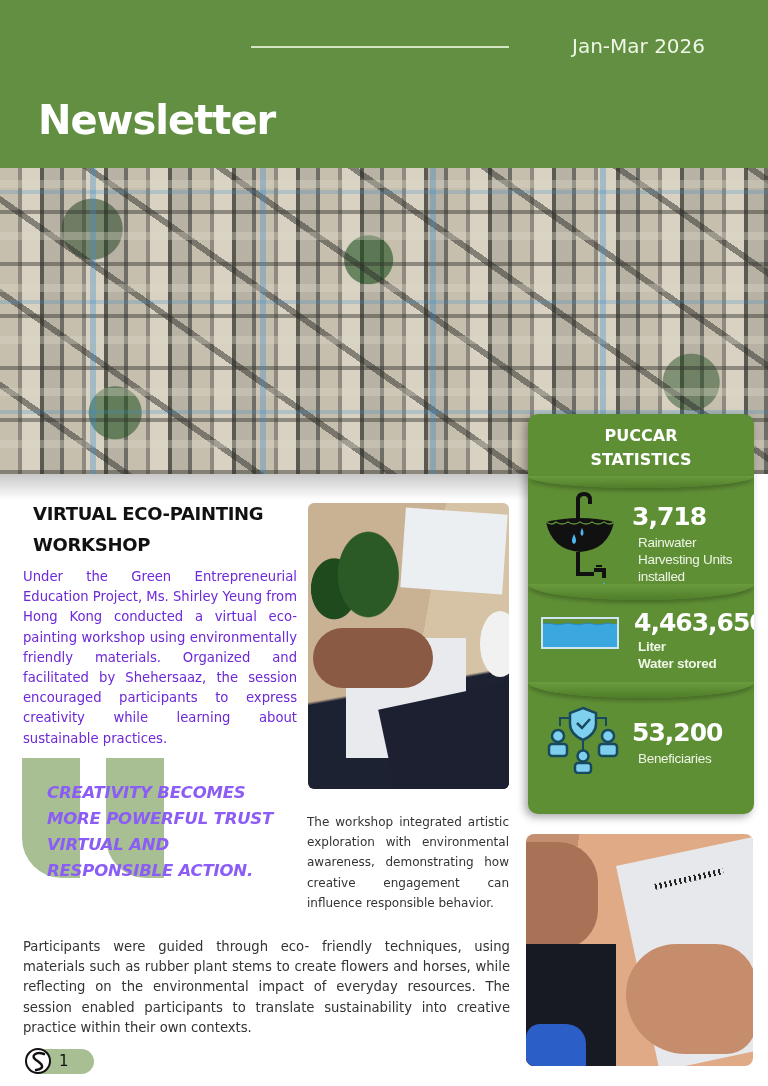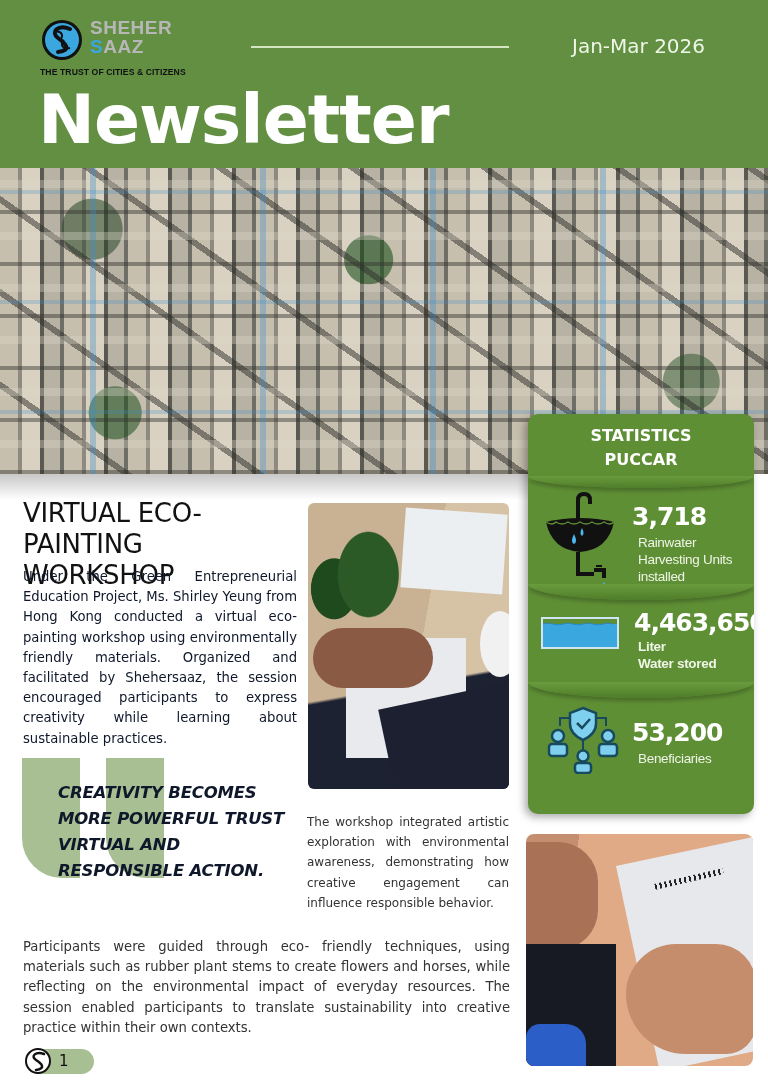--- a/index.html
+++ b/index.html
@@ -8,21 +8,21 @@
 
   .header { position: absolute; left: 0; top: 0; width: 768px; height: 168px; background: #628f42; }
   .logo { position: absolute; left: 40px; top: 18px; width: 180px; height: 60px; }
   .logo-mark { position: absolute; left: 0; top: 0; width: 44px; height: 44px; }
   .logo-word { position: absolute; left: 50px; top: 0px; font-family: "Liberation Sans", sans-serif; font-weight: bold; font-size: 19px; line-height: 19px; color: #b7b7b7; letter-spacing: 0.5px; }
   .logo-word .l2 { display: block; padding-left: 0; }
   .logo-word .cap { color: #3aa7df; }
   .logo-tag { position: absolute; left: 0; top: 49px; font-family: "Liberation Sans", sans-serif; font-weight: bold; font-size: 8.6px; color: #111; white-space: nowrap; letter-spacing: 0.1px; }
   .hline { position: absolute; left: 251px; top: 46px; width: 258px; height: 2px; background: #d4e5c3; }
   .date { position: absolute; left: 572px; top: 34px; font-family: "DejaVu Sans", sans-serif; font-size: 20px; color: #eef6e6; }
-  .title { position: absolute; left: 38px; top: 82px; font-family: "DejaVu Sans", sans-serif; font-weight: bold; font-size: 68px; line-height: 76px; color: #ffffff; letter-spacing: -1px; }
+  .title { position: absolute; left: 38px; top: 82px; font-family: "DejaVu Sans", sans-serif; font-weight: bold; font-size: 40px; line-height: 76px; color: #ffffff; letter-spacing: -1px; }
 
   .hero { position: absolute; left: 0; top: 168px; width: 768px; height: 306px; overflow: hidden;
     background:
       radial-gradient(circle at 12% 20%, rgba(40,70,40,.55) 0 30px, transparent 31px),
       radial-gradient(circle at 48% 30%, rgba(30,80,30,.6) 0 24px, transparent 25px),
       radial-gradient(circle at 90% 70%, rgba(40,80,40,.5) 0 28px, transparent 29px),
       radial-gradient(circle at 15% 80%, rgba(30,80,30,.55) 0 26px, transparent 27px),
       repeating-linear-gradient(90deg, #c7bfae 0 18px, #8f8a80 18px 22px, #d9d2c2 22px 40px, #5a5a52 40px 44px, #b8b2a4 44px 60px, #6f6e66 60px 64px),
       #7a776e;
   }
@@ -45,25 +45,25 @@
   .sep.s2 { top: 170px; }
   .sep.s3 { top: 268px; }
   .stat { position: absolute; left: 0; width: 226px; }
   .stat-num { position: absolute; left: 104px; font-family: "DejaVu Sans", sans-serif; font-weight: bold; font-size: 25px; color: #ffffff; letter-spacing: -1px; white-space: nowrap; }
   .stat-lbl { position: absolute; left: 110px; font-family: "Liberation Sans", sans-serif; font-size: 13.5px; line-height: 17px; color: #eef5e6; letter-spacing: -0.3px; }
   .stat.st1 { top: 84px; } .stat.st1 .stat-num { top: 4px; } .stat.st1 .stat-lbl { top: 36px; }
   .stat.st2 { top: 190px; } .stat.st2 .stat-num { top: 4px; left: 106px; } .stat.st2 .stat-lbl { top: 34px; font-weight: bold; }
   .stat.st3 { top: 290px; } .stat.st3 .stat-num { top: 14px; } .stat.st3 .stat-lbl { top: 46px; }
   .ic { position: absolute; }
 
-  .h2 { position: absolute; left: 23px; top: 498px; width: 290px; font-family: "DejaVu Sans", sans-serif; font-weight: normal; font-size: 26px; line-height: 31px; color: #111; letter-spacing: -0.3px; }
-  .p1 { position: absolute; left: 23px; top: 567px; width: 274px; font-family: "DejaVu Sans", sans-serif; font-size: 13.2px; line-height: 20.2px; color: #0f172a; text-align: justify; }
+  .h2 { position: absolute; left: 33px; top: 498px; width: 290px; font-family: "DejaVu Sans", sans-serif; font-weight: bold; font-size: 18px; line-height: 31px; color: #111; letter-spacing: -0.3px; }
+  .p1 { position: absolute; left: 23px; top: 567px; width: 274px; font-family: "DejaVu Sans", sans-serif; font-size: 13.2px; line-height: 20.2px; color: #6d28d9; text-align: justify; }
   .quote-mark { position: absolute; left: 22px; top: 758px; width: 145px; height: 120px; }
   .quote-mark span { position: absolute; top: 0; width: 58px; height: 120px; background: #a7bf92; border-radius: 0 0 0 40px; }
-  .quote-text { position: absolute; left: 58px; top: 780px; width: 250px; font-family: "DejaVu Sans", sans-serif; font-weight: bold; font-style: italic; font-size: 16.5px; line-height: 26px; color: #0f172a; letter-spacing: -0.2px; }
+  .quote-text { position: absolute; left: 47px; top: 780px; width: 250px; font-family: "DejaVu Sans", sans-serif; font-weight: bold; font-style: italic; font-size: 16.5px; line-height: 26px; color: #8b5cf6; letter-spacing: -0.2px; }
   .photo1 { position: absolute; left: 308px; top: 503px; width: 201px; height: 286px; border-radius: 6px; overflow: hidden;
     background:
       radial-gradient(ellipse 50px 70px at 30% 25%, #2b5a27 0 60%, transparent 62%),
       radial-gradient(ellipse 38px 50px at 13% 30%, #1f4a1d 0 60%, transparent 62%),
       linear-gradient(170deg, transparent 62%, #1d2233 63%),
       linear-gradient(100deg, #c9b194 0 55%, #d6c3a6 55%);
   }
   .photo1 .paper { position: absolute; left: 95px; top: 8px; width: 102px; height: 80px; background: #eceff2; transform: rotate(4deg); }
   .photo1 .paper2 { position: absolute; left: 38px; top: 135px; width: 120px; height: 120px; background: #e8eaee; }
   .photo1 .hands { position: absolute; left: 5px; top: 125px; width: 120px; height: 60px; background: #8a5a44; border-radius: 40px; }
@@ -81,46 +81,32 @@
   .photo2 .hand { position: absolute; left: 100px; top: 110px; width: 130px; height: 110px; background: #c68d6c; border-radius: 50px 40px 30px 60px; }
 
   .footer-pill { position: absolute; left: 27px; top: 1049px; width: 67px; height: 25px; background: #a7bf92; border-radius: 13px; }
   .footer-logo { position: absolute; left: 24px; top: 1047px; width: 28px; height: 28px; }
   .footer-num { position: absolute; left: 59px; top: 1052px; font-family: "DejaVu Sans", sans-serif; font-size: 15px; color: #111; }
 </style>
 </head>
 <body>
 
 <div class="header">
-  <div class="logo">
-    <svg class="logo-mark" viewBox="0 0 44 44">
-      <circle cx="22" cy="22" r="20" fill="#111"></circle>
-      <circle cx="22" cy="22" r="17" fill="#3aa7df"></circle>
-      <path d="M30 11 C18 6 10 14 18 20 C26 26 32 32 18 34" stroke="#111" stroke-width="4" fill="none" stroke-linecap="round"></path>
-      <path d="M14 14 C22 12 24 18 20 22" stroke="#111" stroke-width="2" fill="none"></path>
-      <path d="M30 30 C22 32 20 26 24 22" stroke="#111" stroke-width="2" fill="none"></path>
-    </svg>
-    <div class="logo-word">
-      <span><span class="cap" style="color:#b7b7b7">S</span><span>HEHER</span></span>
-      <span class="l2"><span class="cap">S</span><span>AAZ</span></span>
-    </div>
-    <div class="logo-tag">THE TRUST OF CITIES &amp; CITIZENS</div>
-  </div>
   <div class="hline"></div>
   <div class="date">Jan-Mar 2026</div>
   <div class="title">Newsletter</div>
 </div>
 
 <div class="hero"></div>
 <div class="hero-shadow"></div>
 
 <div class="stats">
   <div class="stats-title">
+    <div>PUCCAR</div>
     <div>STATISTICS</div>
-    <div>PUCCAR</div>
   </div>
   <div class="sep s1"></div>
 
   <div class="stat st1">
     <svg class="ic" style="left:16px;top:-6px;width:72px;height:100px" viewBox="0 0 72 100">
       <path d="M34 30 V8 Q34 2 40 2 Q46 2 46 8 V12" stroke="#111" stroke-width="4" fill="none"></path>
       <path d="M2 30 Q36 22 70 30 Q64 58 36 60 Q8 58 2 30 Z" fill="#111"></path>
       <path d="M2 30 Q8 34 12 30 Q18 34 24 30 Q30 34 36 30 Q42 34 48 30 Q54 34 60 30 Q66 34 70 30" stroke="#5f8f35" stroke-width="1.5" fill="none"></path>
       <path d="M30 42 Q26 50 30 52 Q34 50 30 42 Z" fill="#4fb6ef"></path>
       <path d="M38 36 Q35 42 38 44 Q41 42 38 36 Z" fill="#4fb6ef"></path>

